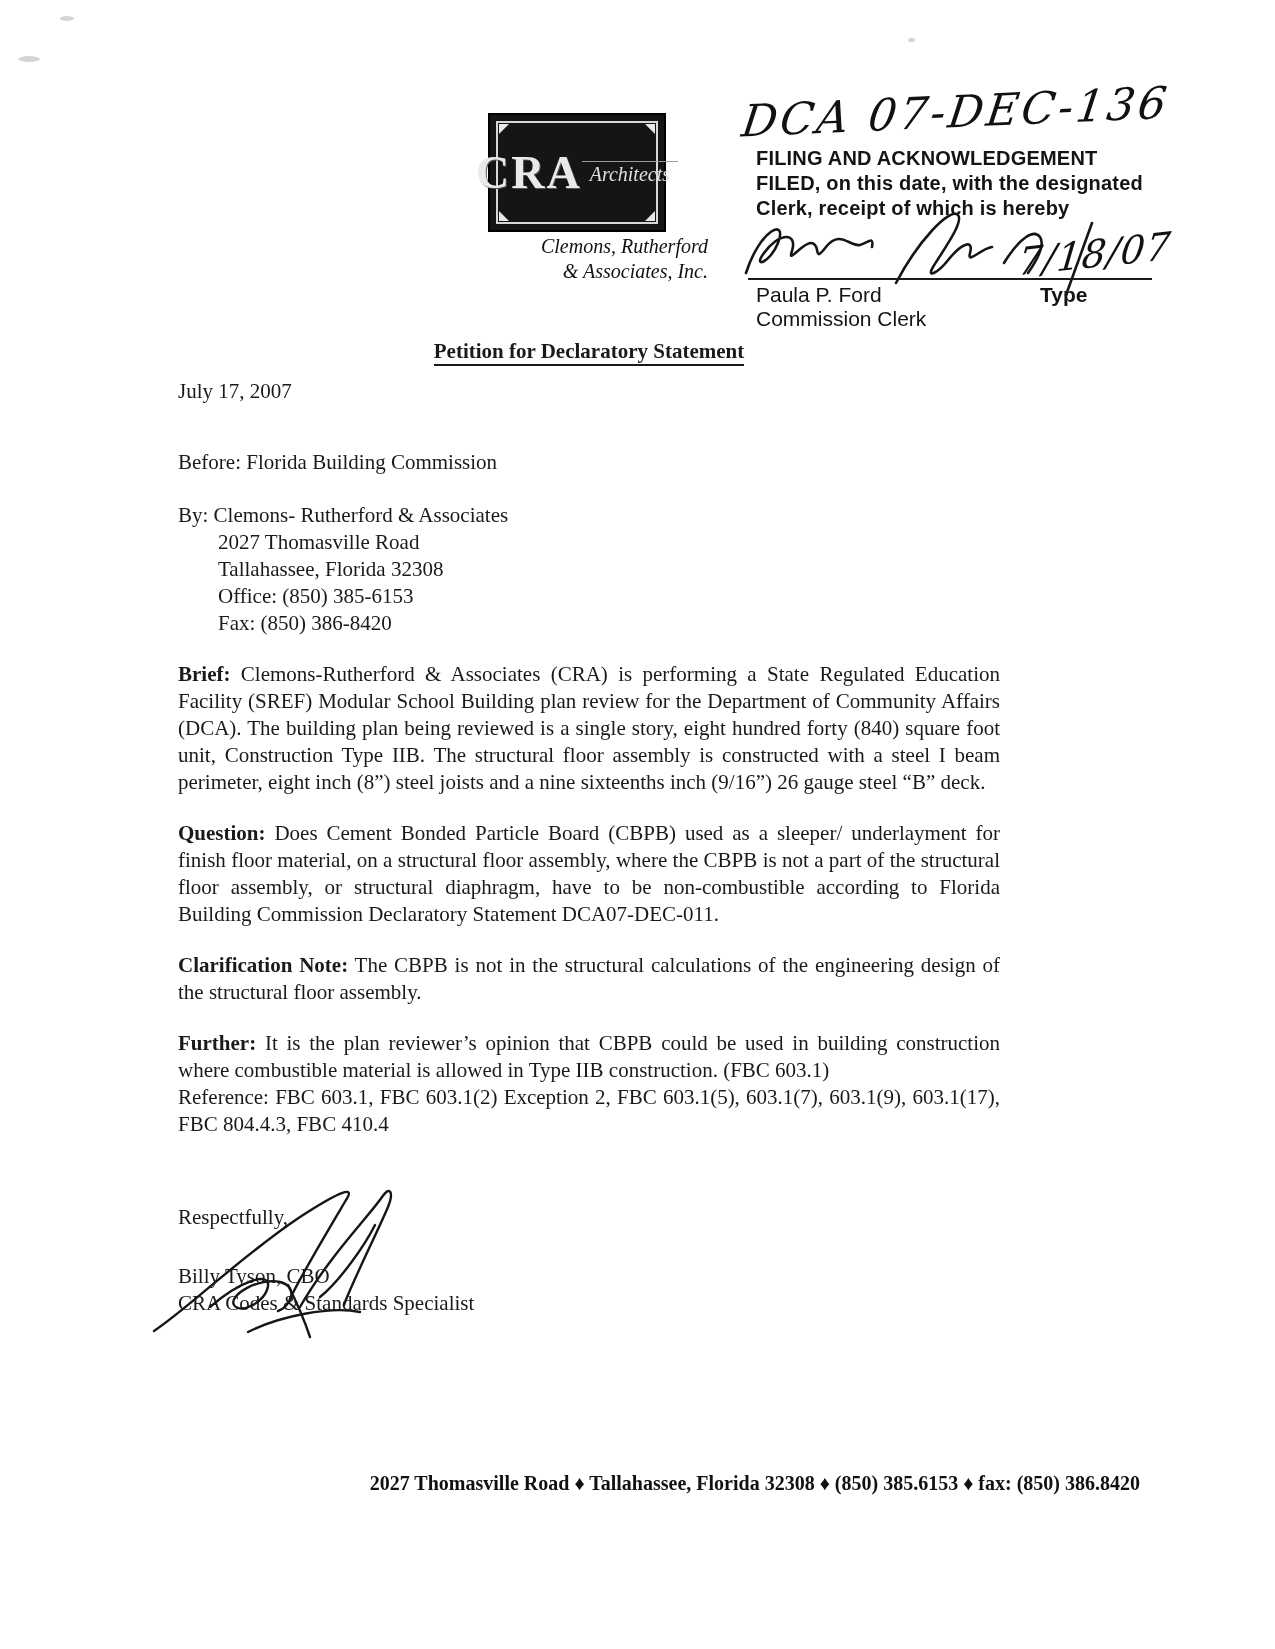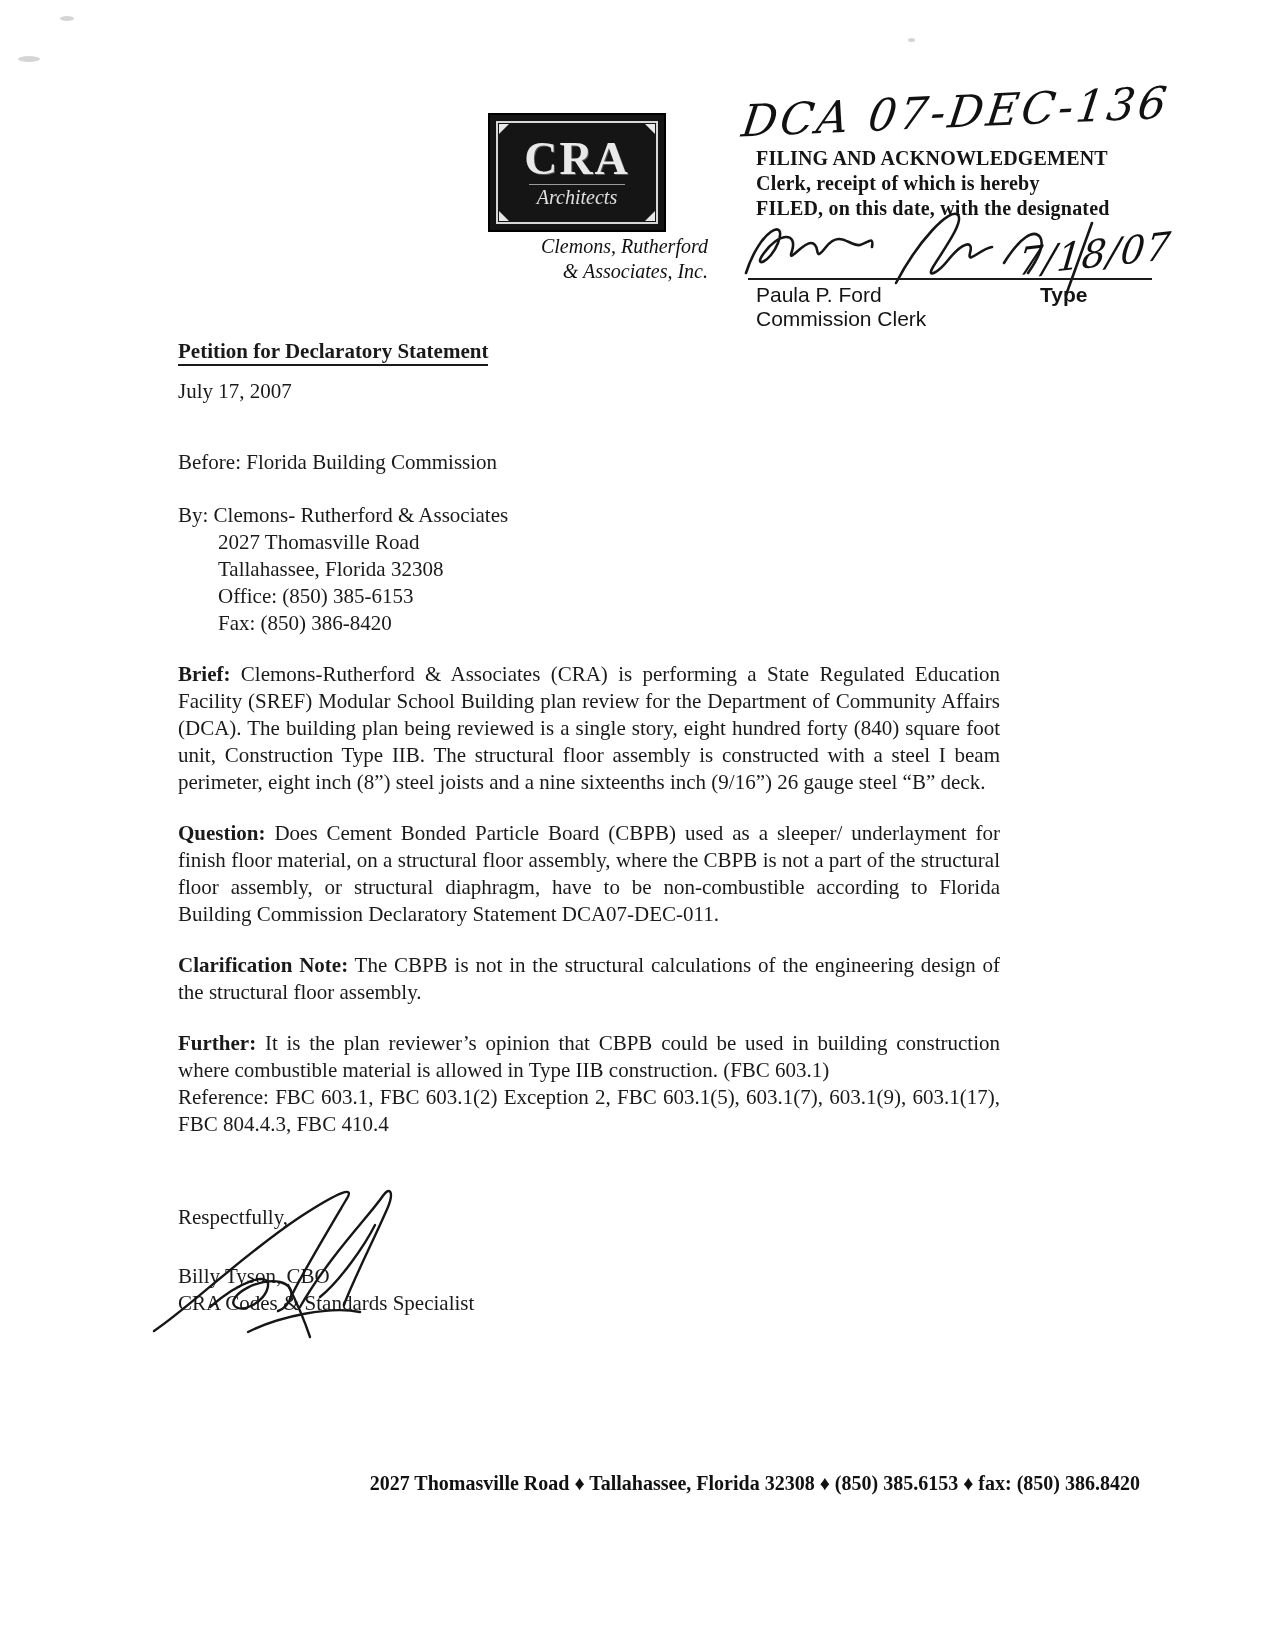--- a/index.html
+++ b/index.html
@@ -7,21 +7,21 @@
     position:relative;width:1275px;height:1649px;background:#ffffff;
     font-family:"Liberation Serif",serif;color:#1a1a1a;overflow:hidden;
   }
   
   .logo-box{
     position:absolute;left:488px;top:113px;width:178px;height:119px;
     background:#151515;border:2px solid #000;box-sizing:border-box;
   }
   .logo-inner{
     position:absolute;inset:6px;border:2px solid #d8d8d8;
-    display:flex;flex-direction:column;align-items:center;justify-content:center;
+    display:flex;flex-direction:row;align-items:center;justify-content:center;
   }
   .logo-acronym{
     font-family:"Liberation Serif",serif;font-weight:700;font-size:46px;
     color:#e9e9e9;letter-spacing:2px;line-height:46px;text-shadow:1px 1px 0 #555;
   }
   .logo-subtitle{
     font-family:"Liberation Serif",serif;font-style:italic;font-size:20px;
     color:#e0e0e0;margin-top:2px;border-top:1px solid #9a9a9a;padding:1px 8px 0 8px;
   }
   .corner{position:absolute;width:0;height:0;border:5px solid transparent;}
@@ -34,41 +34,41 @@
     font-size:20px;line-height:25px;color:#111;font-style:italic;
   }
   
   .case-number{
     position:absolute;left:742px;top:86px;width:430px;
     font-family:"DejaVu Serif",serif;font-style:italic;font-size:44px;
     color:#111;transform:rotate(-2.5deg) skewX(-10deg);letter-spacing:3px;white-space:nowrap;
   }
   .stamp{
     position:absolute;left:756px;top:146px;width:400px;
-    font-family:Liberation Serif, serif;font-weight:700;font-size:20px;
+    font-family:Liberation Sans, sans-serif;font-weight:700;font-size:20px;
     line-height:25px;color:#141414;letter-spacing:.2px;
   }
   .clerk-sig-svg{position:absolute;left:736px;top:205px;}
   .sig-line{position:absolute;left:748px;top:278px;width:404px;height:2px;background:#1b1b1b;}
   .clerk-name{
     position:absolute;left:756px;top:283px;
     font-family:"Liberation Sans",sans-serif;font-weight:400;font-size:21px;color:#141414;line-height:24px;
   }
   .date-label{
     position:absolute;left:1040px;top:283px;
     font-family:"Liberation Sans",sans-serif;font-weight:700;font-size:21px;color:#141414;
   }
   .date-handwriting{
     position:absolute;left:1018px;top:232px;
     font-family:"DejaVu Serif",serif;font-style:italic;font-size:38px;color:#111;
     transform:rotate(-6deg) skewX(-12deg);letter-spacing:1px;white-space:nowrap;
   }
   
   .body-block{position:absolute;left:178px;top:338px;width:822px;font-size:21px;line-height:27px;}
-  .doc-title{text-align:left;font-weight:700;}
+  .doc-title{text-align:center;font-weight:700;}
   .doc-title span{border-bottom:2px solid #1a1a1a;padding-bottom:1px;}
   .doc-date{margin-top:13px;}
   .before-line{margin-top:44px;}
   .by-block{margin-top:26px;}
   .by-block .indent{padding-left:40px;}
   .para{margin-top:24px;text-align:justify;}
   .para strong{font-weight:700;}
   .reference{text-align:justify;}
   .closing{margin-top:66px;}
   .signer-name{margin-top:32px;}
@@ -102,22 +102,22 @@
   </div>
   <div class="company-lines">
     <div>Clemons, Rutherford</div>
     <div>&amp; Associates, Inc.</div>
   </div>
 
   <div class="case-number">DCA 07-DEC-136</div>
 
   <div class="stamp">
     <div>FILING AND ACKNOWLEDGEMENT</div>
+    <div>FILED, on this date, with the designated</div>
     <div>Clerk, receipt of which is hereby</div>
-    <div>FILED, on this date, with the designated</div>
   </div>
 
   <svg class="clerk-sig-svg" width="420" height="95" viewBox="0 0 420 95">
     <g fill="none" stroke="#161616" stroke-width="2.6" stroke-linecap="round">
       <path d="M10,68 C24,24 52,12 42,38 C34,58 16,64 28,48 C42,28 62,26 56,46 C51,60 66,38 75,38 C86,38 76,60 90,42 C104,24 114,42 124,40 C132,38 138,30 136,42"></path>
       <path d="M160,78 C182,36 214,2 222,10 C228,17 208,44 197,62 C190,74 202,68 213,54 C226,38 238,34 234,48 C231,60 244,44 256,42"></path>
       <path d="M268,58 C284,32 298,24 304,32 C310,41 299,58 292,68"></path>
       <path d="M330,90 L356,18"></path>
     </g>
   </svg>

